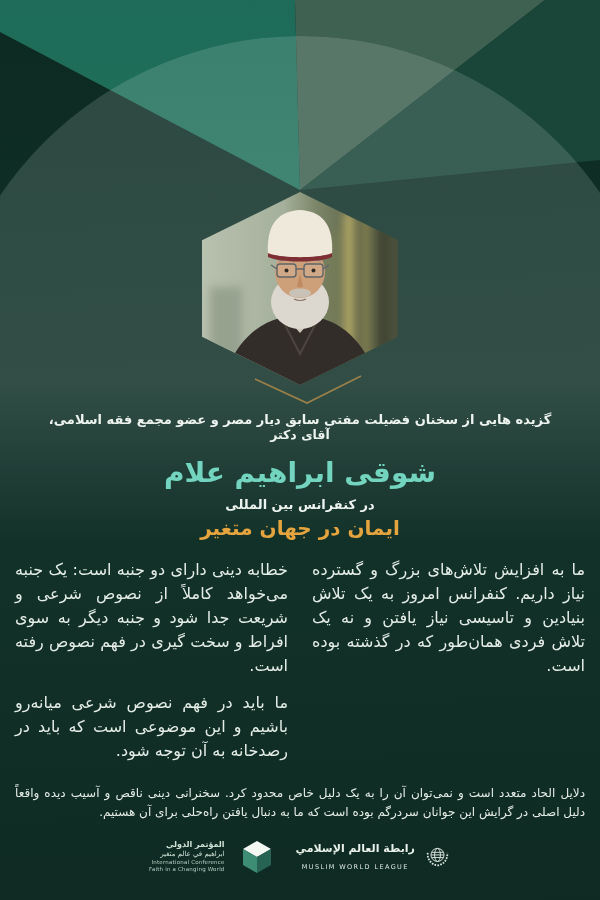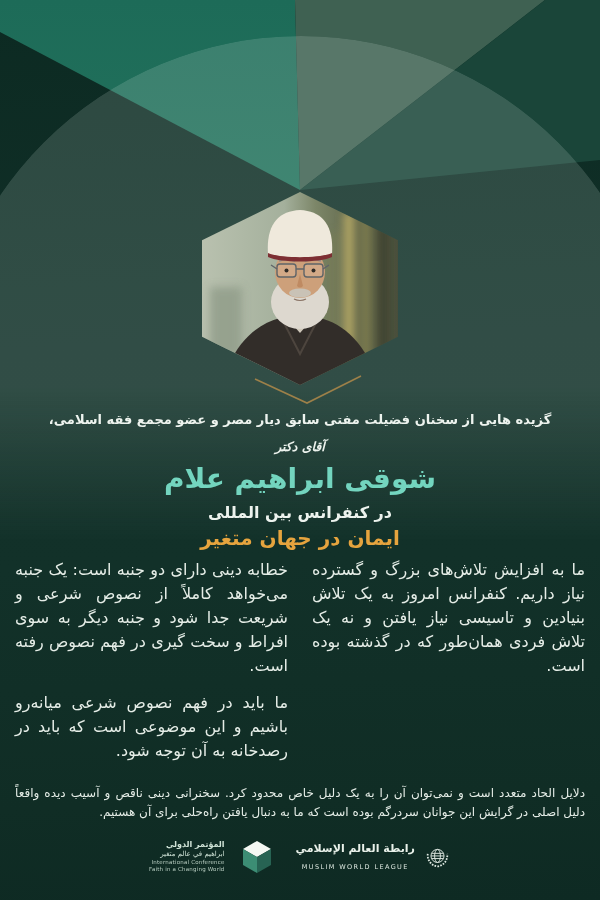--- a/index.html
+++ b/index.html
@@ -22,38 +22,38 @@
   }
   
   .hex-photo{
     position:absolute; left:202px; top:192px; width:196px; height:193px;
     clip-path:polygon(50% 0%,100% 25%,100% 75%,50% 100%,0% 75%,0% 25%);
   }
   .chevron{ position:absolute; left:248px; top:372px; }
   
   .header{ position:absolute; top:412px; left:0; width:600px; text-align:center; direction:rtl; color:#edf3ee; }
   .h-intro{ font-size:13px; font-weight:bold; letter-spacing:0; }
-  .h-honorific{ font-size:12.5px; font-weight:bold; margin-top:12px;font-style:italic; }
-  .h-name{ font-size:28px; font-weight:bold; color:#73d5bf; margin-top:8px; }
-  .h-conf-lead{ font-size:16px; font-weight:bold; margin-top:8px; }
+  .h-honorific{ font-size:12.5px; font-weight:bold; margin-top:0; }
+  .h-name{ font-size:28px; font-weight:bold; color:#73d5bf; margin-top:14px; }
+  .h-conf-lead{ font-size:13px; font-weight:bold; margin-top:8px; }
   .h-conf-title{ font-size:20px; font-weight:bold; color:#e6a43e; margin-top:4px; }
   
   .quote-area{ position:absolute; top:558px; left:15px; right:15px; direction:rtl; color:#e5ede7; }
   .columns{ display:flex; gap:24px; }
   .columns .col{ flex:1; font-size:16px; line-height:1.5; text-align:justify; }
   .columns p{ margin-bottom:13px; }
   .bottom-quote{ margin-top:8px; font-size:12px; line-height:1.55; text-align:justify; }
   
   .footer{ position:absolute; top:840px; left:0; width:600px; display:flex; justify-content:center; align-items:center; gap:24px; }
   .conf-logo{ display:flex; align-items:center; gap:17px; }
   .conf-text{ text-align:right; direction:rtl; color:#cfe2d6; }
   .conf-text .ar1{ font-size:8px; font-weight:bold; line-height:1.25; }
   .conf-text .ar2{ font-size:7px; line-height:1.25; }
   .conf-text .en{ direction:ltr; font-size:5.5px; color:#b9cec2; line-height:1.35; letter-spacing:.2px; }
-  .mwl-logo{ display:flex; align-items:center; gap:9px; }
+  .mwl-logo{ display:flex; align-items:flex-start; gap:9px; }
   .mwl-text{ text-align:center; color:#e9f1ea; }
   .mwl-ar{ font-size:11px; font-weight:bold; direction:rtl; line-height:1.1; }
   .mwl-en{ font-size:6.5px; letter-spacing:1.4px; color:#dce7df; margin-top:8px; }
 </style>
 </head>
 <body>
 
 <div class="poster">
 
   <div class="wedge teal"></div>

